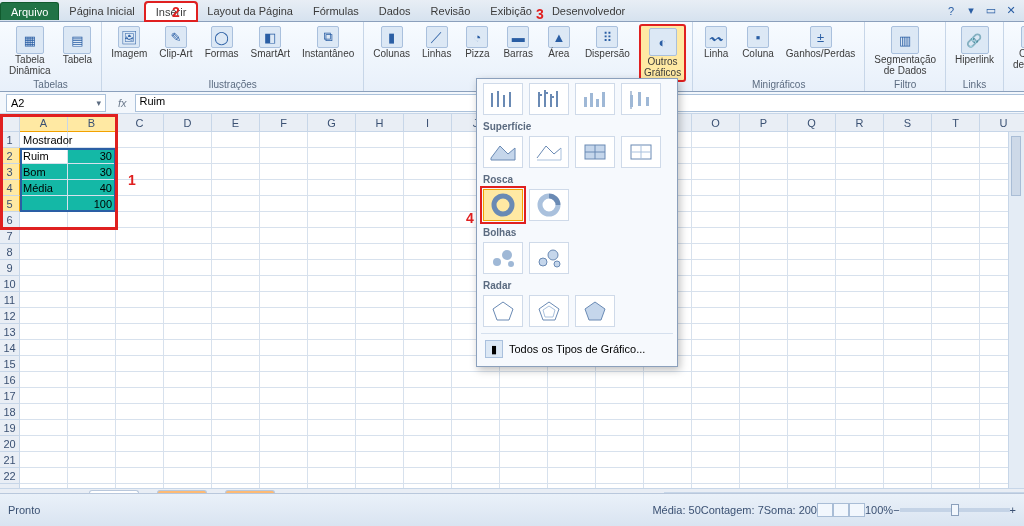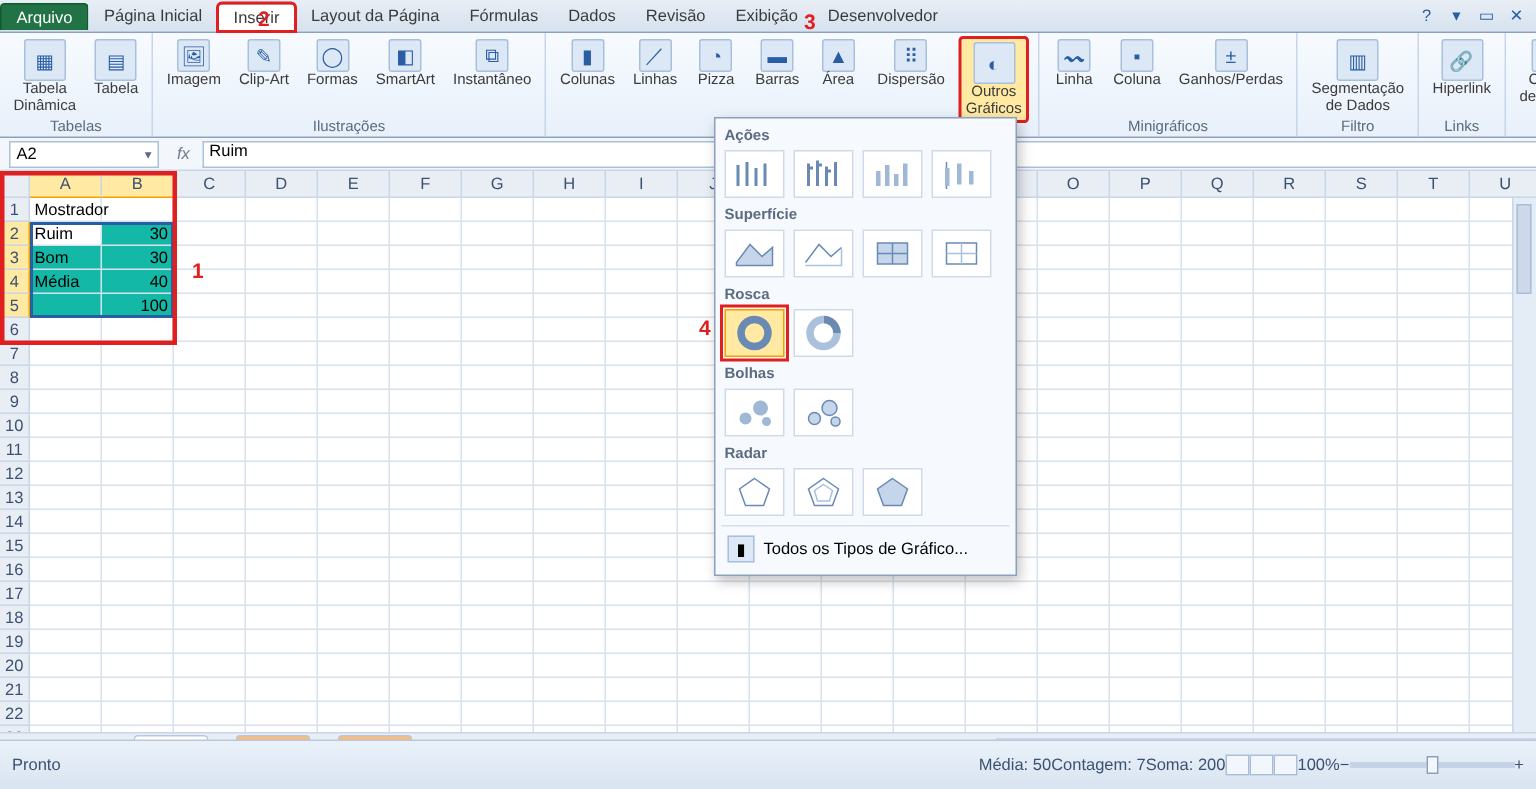--- a/index.html
+++ b/index.html
@@ -822,21 +822,20 @@
   <div class="red-box" style="left:0px; top:0px; width:118px; height:116px;"></div>
 
   <div class="anno" style="left:128px; top:58px;">1</div>
 </div>
 
 <div class="anno" style="left:172px; top:4px;">2</div>
 <div class="anno" style="left:536px; top:6px;">3</div>
 <div class="anno" style="left:466px; top:210px;">4</div>
 
 <div class="dropdown">
-  <div class="dd-sect">Ações</div>
   <div class="dd-row">
     <div class="dd-item">
         <svg viewBox="0 0 30 24">
           <path d="M4 20V6M10 20V4M16 20V8M22 20V5" stroke="#6a8ab4" stroke-width="2"></path>
         </svg>
       </div>
     <div class="dd-item">
         <svg viewBox="0 0 30 24">
           <path d="M5 20V5M5 8h3M11 20V3M11 6h3M17 20V7M17 10h3M23 20V4" stroke="#6a8ab4" stroke-width="2"></path>
         </svg>

